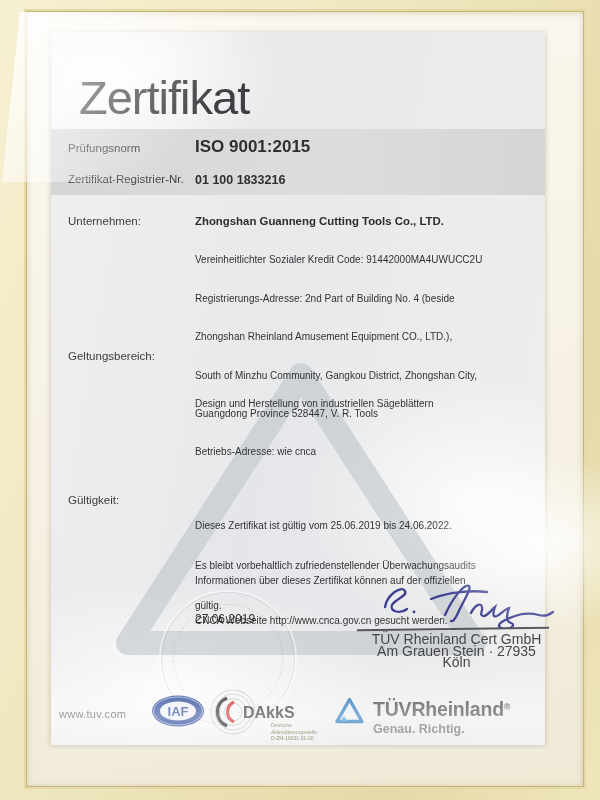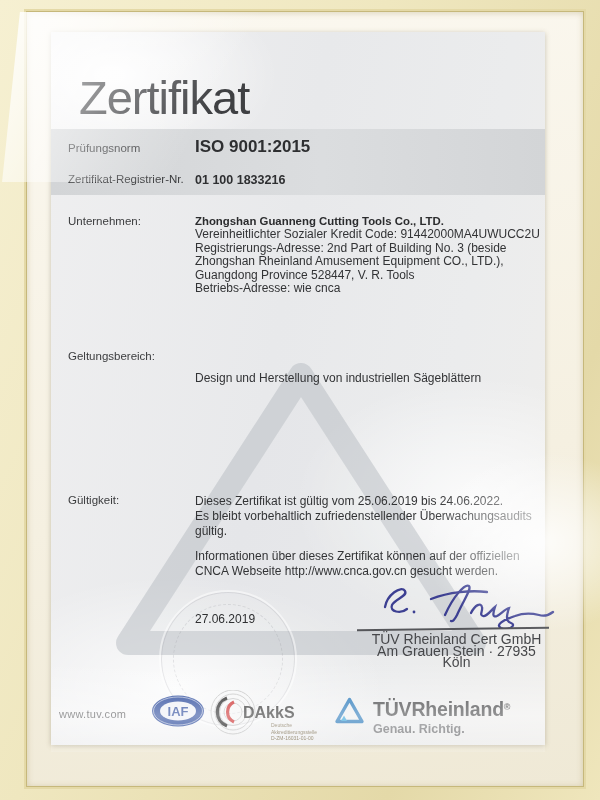--- a/index.html
+++ b/index.html
@@ -44,21 +44,21 @@
   .band{
     position:absolute;left:0;top:97px;width:100%;height:66px;z-index:2;
     background:linear-gradient(90deg,#d3d5d7 0%,#dbdddf 55%,#d3d5d7 100%);
   }
   .label{font-size:11.5px;color:#3b3c3e;}
   .band-label-1{position:absolute;left:17px;top:13px;}
   .band-value-1{position:absolute;left:144px;top:8px;font-size:17px;font-weight:bold;color:#2e2f31;}
   .band-label-2{position:absolute;left:17px;top:44px;}
   .band-value-2{position:absolute;left:144px;top:44px;font-size:12.5px;font-weight:bold;color:#2e2f31;}
   .abs{position:absolute;z-index:2;}
-  .body-text{font-size:12px;line-height:13.4px;color:#323335;}
+  .body-text{font-size:10px;line-height:13.4px;color:#323335;margin-top:25px;}
   .company-name{font-size:11.4px;line-height:13.4px;font-weight:bold;color:#2b2c2e;}
   .para{width:345px;}
   .lh15{line-height:14.8px;}
   .date-text{font-size:12px;color:#2f3032;}
   .sig-svg{position:absolute;left:328px;top:545px;z-index:2;}
   .sig-line{
     position:absolute;left:306px;top:596px;width:192px;height:1.5px;
     background:#55565a;transform:rotate(-0.8deg);z-index:2;
   }
   .issuer{
@@ -108,22 +108,23 @@
         <span class="label band-label-1">Prüfungsnorm</span>
         <span class="band-value-1">ISO 9001:2015</span>
         <span class="label band-label-2">Zertifikat-Registrier-Nr.</span>
         <span class="band-value-2">01 100 1833216</span>
       </div>
 
       <span class="abs label" style="left:17px;top:183px;">Unternehmen:</span>
       <div class="abs para" style="left:144px;top:183px;">
         <div class="company-name">Zhongshan Guanneng Cutting Tools Co., LTD.</div>
         <div class="body-text">Vereinheitlichter Sozialer Kredit Code: 91442000MA4UWUCC2U</div>
-        <div class="body-text">Registrierungs-Adresse: 2nd Part of Building No. 3 (beside</div>
+        <div class="body-text">Registrierungs-Adresse: 2nd Part of Building No. 4 (beside</div>
         <div class="body-text">Zhongshan Rheinland Amusement Equipment CO., LTD.),</div>
+        <div class="body-text">South of Minzhu Community, Gangkou District, Zhongshan City,</div>
         <div class="body-text">Guangdong Province 528447, V. R. Tools</div>
         <div class="body-text">Betriebs-Adresse: wie cnca</div>
       </div>
 
       <span class="abs label" style="left:17px;top:318px;">Geltungsbereich:</span>
       <div class="abs para body-text" style="left:144px;top:340px;">Design und Herstellung von industriellen Sägeblättern</div>
 
 
       <span class="abs label" style="left:17px;top:462px;">Gültigkeit:</span>
       <div class="abs para" style="left:144px;top:462px;">

